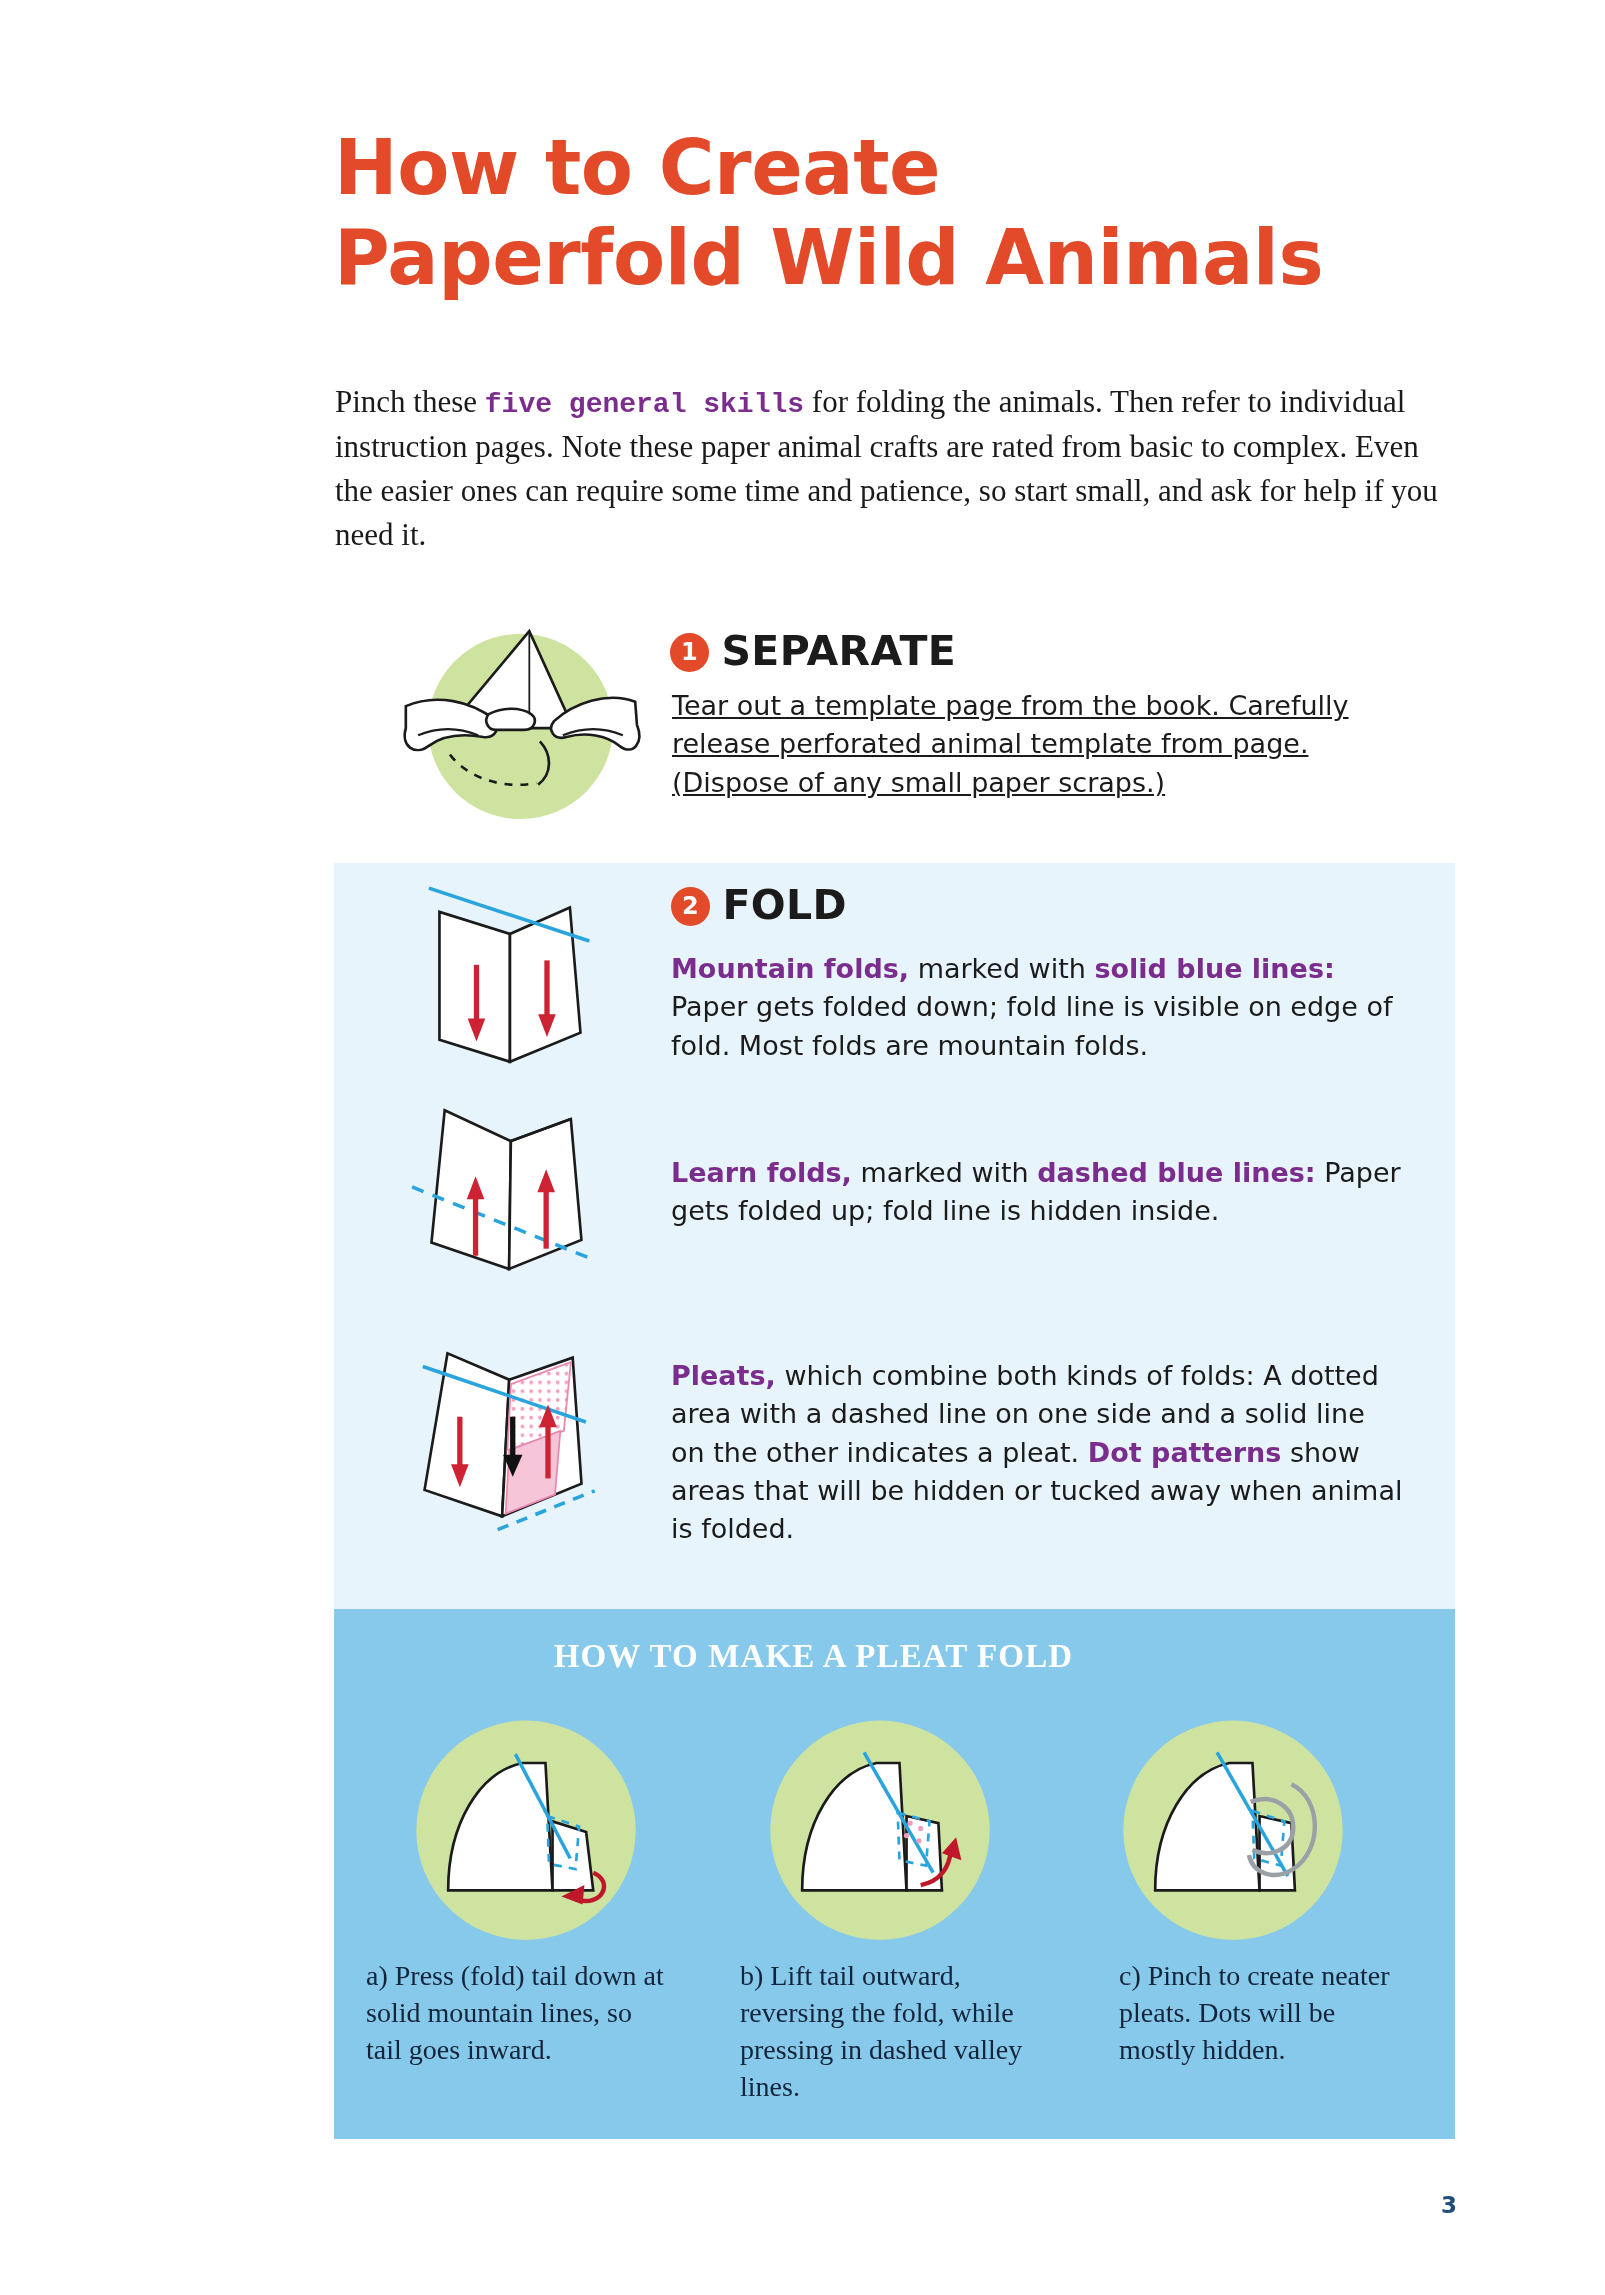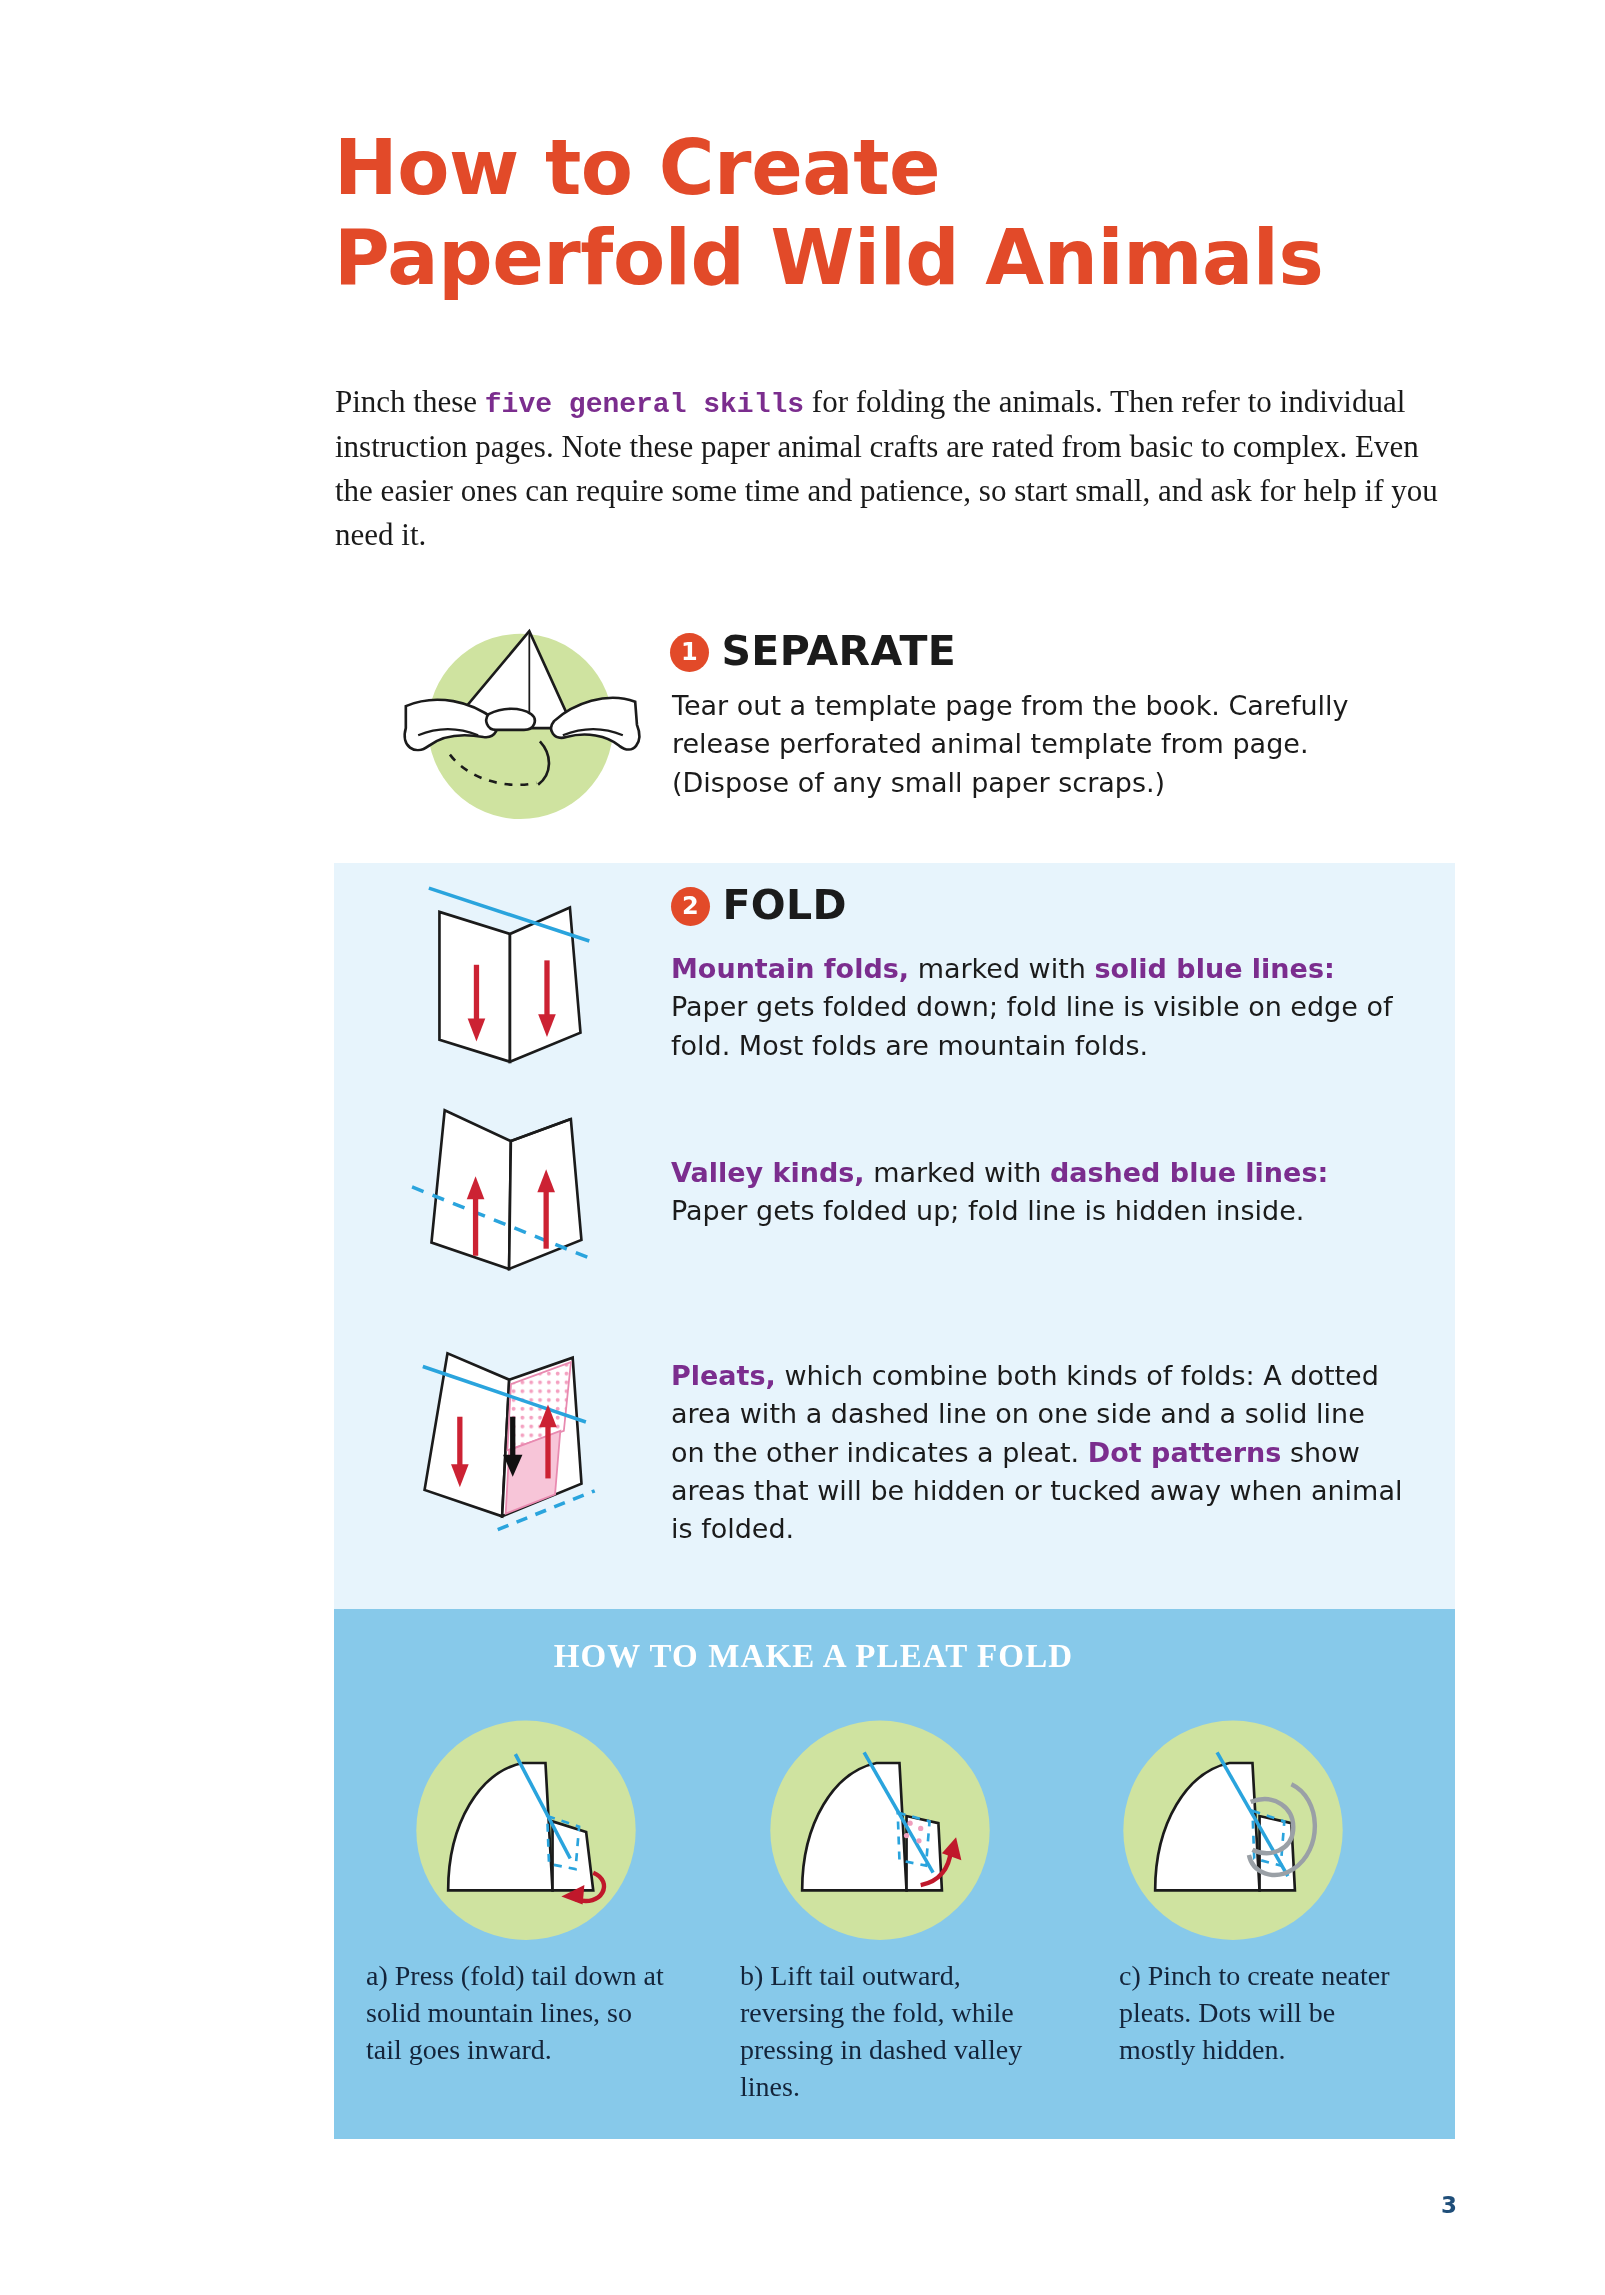--- a/index.html
+++ b/index.html
@@ -186,21 +186,21 @@
 
         <path d="M104 104 C120 96, 140 96, 152 104 C160 110, 156 122, 144 122 L112 122 C102 122, 98 110, 104 104 Z" fill="#ffffff" stroke="#1b1b1b" stroke-width="3"></path>
         <path d="M60 150 C80 176, 120 190, 158 182" fill="none" stroke="#1b1b1b" stroke-width="3" stroke-dasharray="9 9"></path>
         <path d="M162 135 C176 150, 176 172, 160 184" fill="none" stroke="#1b1b1b" stroke-width="3"></path>
       </svg>
     </div>
 
     <div class="step-head" style="left:335px; top:8.8px;">
       <span class="badge">1</span><span>SEPARATE</span>
     </div>
-    <div class="body-text" style="left:337px; top:69px; width:733px;">Tear out a template page from the book. Carefully release perforated animal template from page. (Dispose of any small paper scraps.)</div>
+    <div class="body-text" style="left:337px; top:69px; width:733px;text-decoration:underline;">Tear out a template page from the book. Carefully release perforated animal template from page. (Dispose of any small paper scraps.)</div>
   </div>
 
   <div class="fold-block">
 
     <div class="step-head" style="left:337px; top:17.7px;">
       <span class="badge">2</span><span>FOLD</span>
     </div>
 
     <div class="ill" style="left:79px; top:8.8px; width:238px; height:212px;">
       <svg width="238" height="212" viewBox="0 0 270 240">
@@ -224,21 +224,21 @@
         <path d="M120 60 L188 35" fill="none" stroke="#1b1b1b" stroke-width="3"></path>
         <line x1="8" y1="112" x2="215" y2="195" stroke="#2aa4dd" stroke-width="4" stroke-dasharray="14 11"></line>
         <g stroke="#cc2233" stroke-width="6" fill="none">
           <line x1="80" y1="120" x2="80" y2="190"></line>
           <line x1="160" y1="112" x2="160" y2="182"></line>
         </g>
         <polygon points="80,100 70,126 90,126" fill="#cc2233"></polygon>
         <polygon points="160,92 150,118 170,118" fill="#cc2233"></polygon>
       </svg>
     </div>
-    <div class="body-text" style="left:337px; top:291px; width:733px;"><span class="kw">Valley kinds,</span><span> marked with </span><span class="kw-blue">dashed blue lines:</span><span> Paper gets folded up; fold line is hidden inside.</span></div>
+    <div class="body-text" style="left:337px; top:291px; width:733px;"><span class="kw">Learn folds,</span><span> marked with </span><span class="kw-blue">dashed blue lines:</span><span> Paper gets folded up; fold line is hidden inside.</span></div>
 
     <div class="ill" style="left:71px; top:455px; width:256px; height:238px;">
       <svg width="256" height="238" viewBox="0 0 290 270">
         <defs>
           <pattern id="dots" width="10" height="10" patternUnits="userSpaceOnUse">
             <circle cx="3" cy="3" r="2.2" fill="#f4a0c0"></circle>
           </pattern>
         </defs>
         <path d="M48 40 L22 195 L110 225 L118 70 Z" fill="#ffffff" stroke="#1b1b1b" stroke-width="3"></path>
         <path d="M118 70 L110 225 L200 188 L190 45 Z" fill="#ffffff" stroke="#1b1b1b" stroke-width="3"></path>

